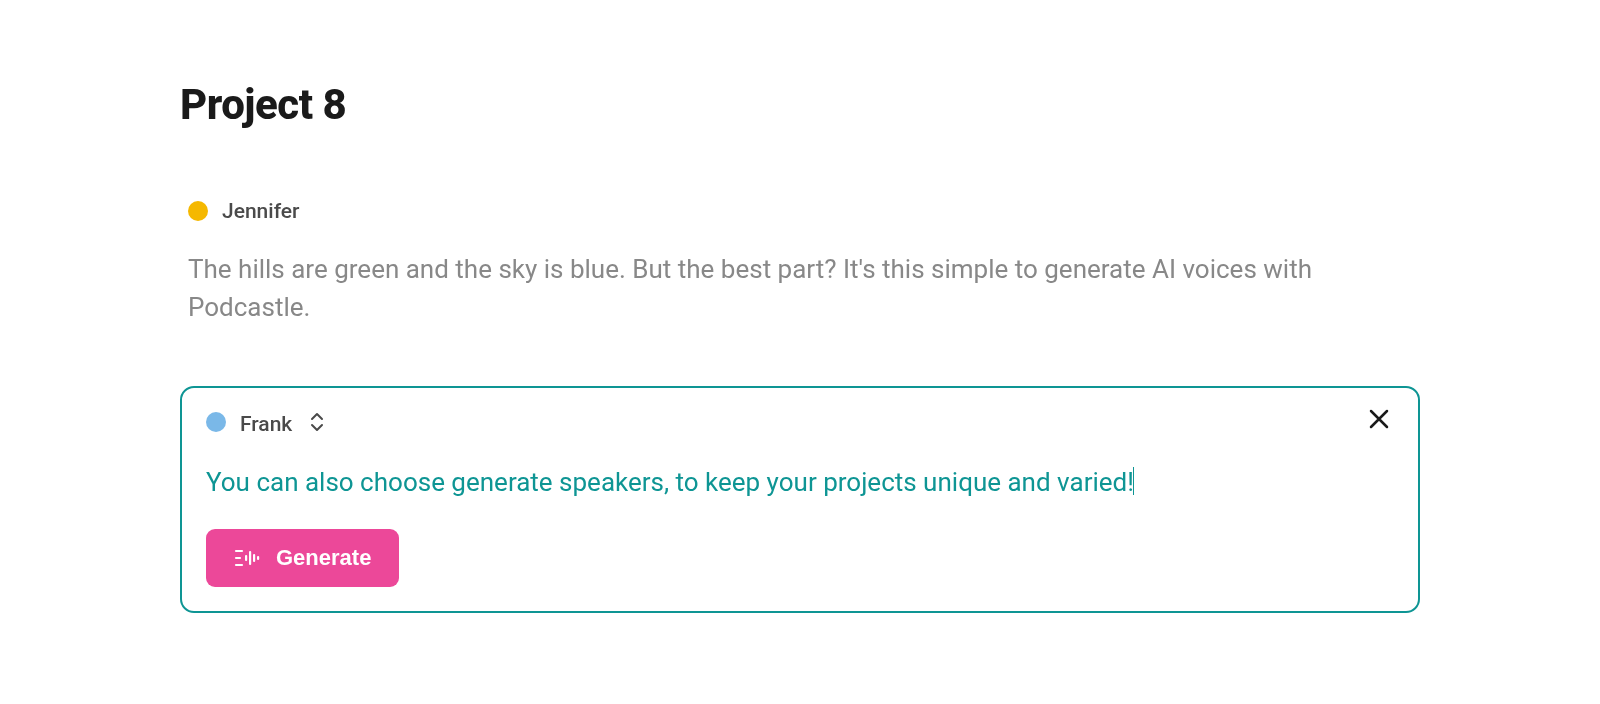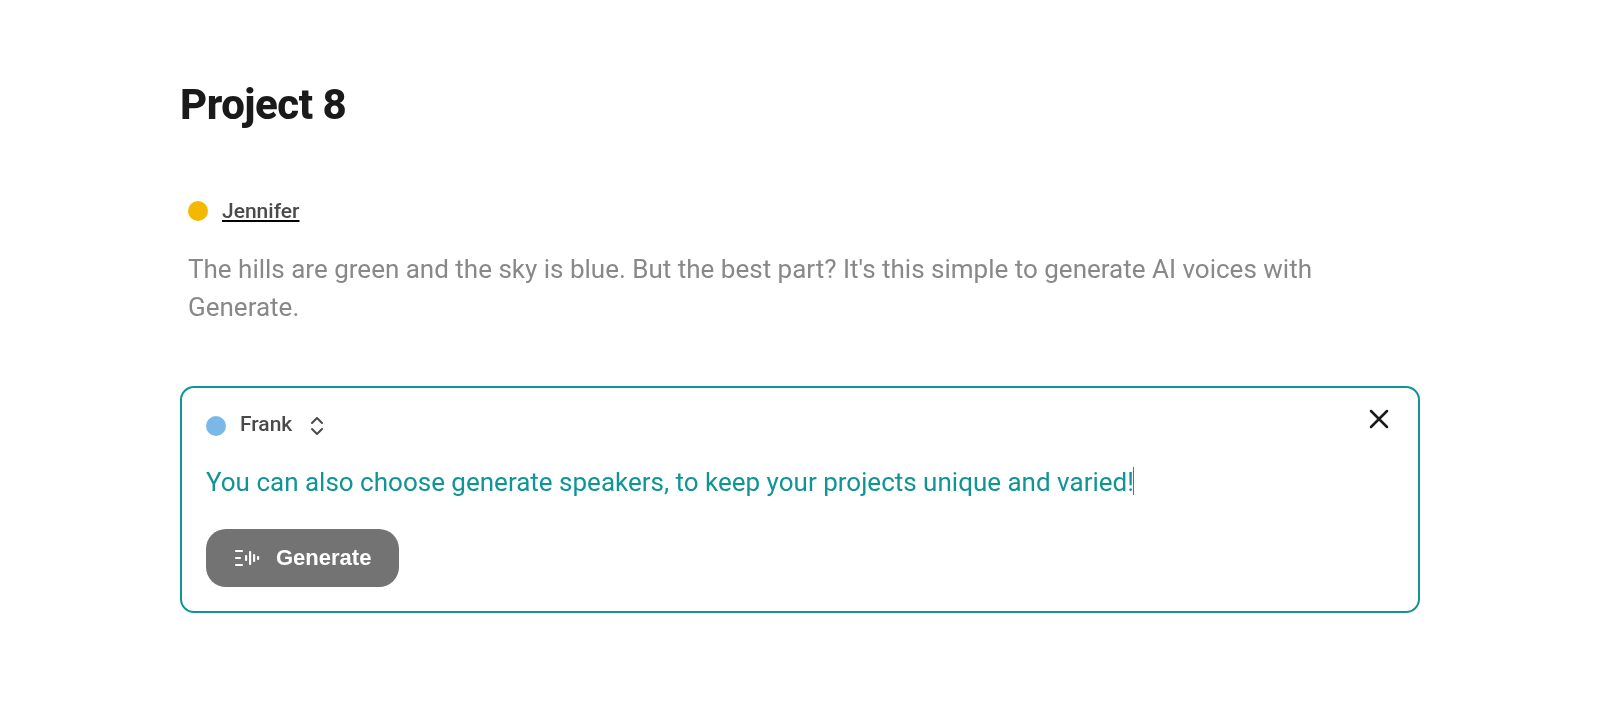--- a/index.html
+++ b/index.html
@@ -27,21 +27,20 @@
     .speaker-block {
       margin-bottom: 60px;
       padding-left: 8px;
     }
     
     .speaker-header {
       display: flex;
       align-items: center;
       gap: 14px;
       margin-bottom: 28px;
-      text-decoration: underline;
     }
     
     .speaker-dot {
       width: 20px;
       height: 20px;
       border-radius: 50%;
     }
     
     .dot-orange {
       background: #F5B800;
@@ -66,21 +65,21 @@
     
     .editor-card {
       border: 2px solid #0E9594;
       border-radius: 14px;
       padding: 24px 24px 24px 24px;
       position: relative;
     }
     
     .editor-header {
       display: flex;
-      align-items: flex-end;
+      align-items: flex-start;
       gap: 14px;
       margin-bottom: 28px;
     }
     
     .editor-speaker-name {
       font-size: 21px;
       font-weight: 500;
       color: #4a4a4a;
     }
     
@@ -116,24 +115,24 @@
     .cursor {
       display: inline-block;
       width: 1.5px;
       height: 28px;
       background: #0E9594;
       vertical-align: text-bottom;
       margin-left: -1px;
     }
     
     .generate-btn {
-      background: #737373;
+      background: #ec4899;
       color: #ffffff;
       border: none;
-      border-radius: 20px;
+      border-radius: 9px;
       padding: 16px 28px;
       font-size: 22px;
       font-weight: 700;
       cursor: pointer;
       display: inline-flex;
       align-items: center;
       gap: 16px;
     }
     
     .generate-icon {
@@ -144,21 +143,21 @@
 </head>
 <body>
 
 <h1 class="page-title">Project 8</h1>
 
 <div class="speaker-block">
   <div class="speaker-header">
     <span class="speaker-dot dot-orange"></span>
     <span class="speaker-name">Jennifer</span>
   </div>
-  <p class="block-text">The hills are green and the sky is blue. But the best part? It's this simple to generate AI voices with Generate.</p>
+  <p class="block-text">The hills are green and the sky is blue. But the best part? It's this simple to generate AI voices with Podcastle.</p>
 </div>
 
 <div class="editor-card">
   <div class="editor-header">
     <span class="speaker-dot dot-blue"></span>
     <span class="editor-speaker-name">Frank</span>
     <span class="selector-icon">
       <svg width="18" height="20" viewBox="0 0 18 20" fill="none">
         <path d="M4 7 L9 2 L14 7" stroke="currentColor" stroke-width="2" stroke-linecap="round" stroke-linejoin="round"></path>
         <path d="M4 13 L9 18 L14 13" stroke="currentColor" stroke-width="2" stroke-linecap="round" stroke-linejoin="round"></path>

